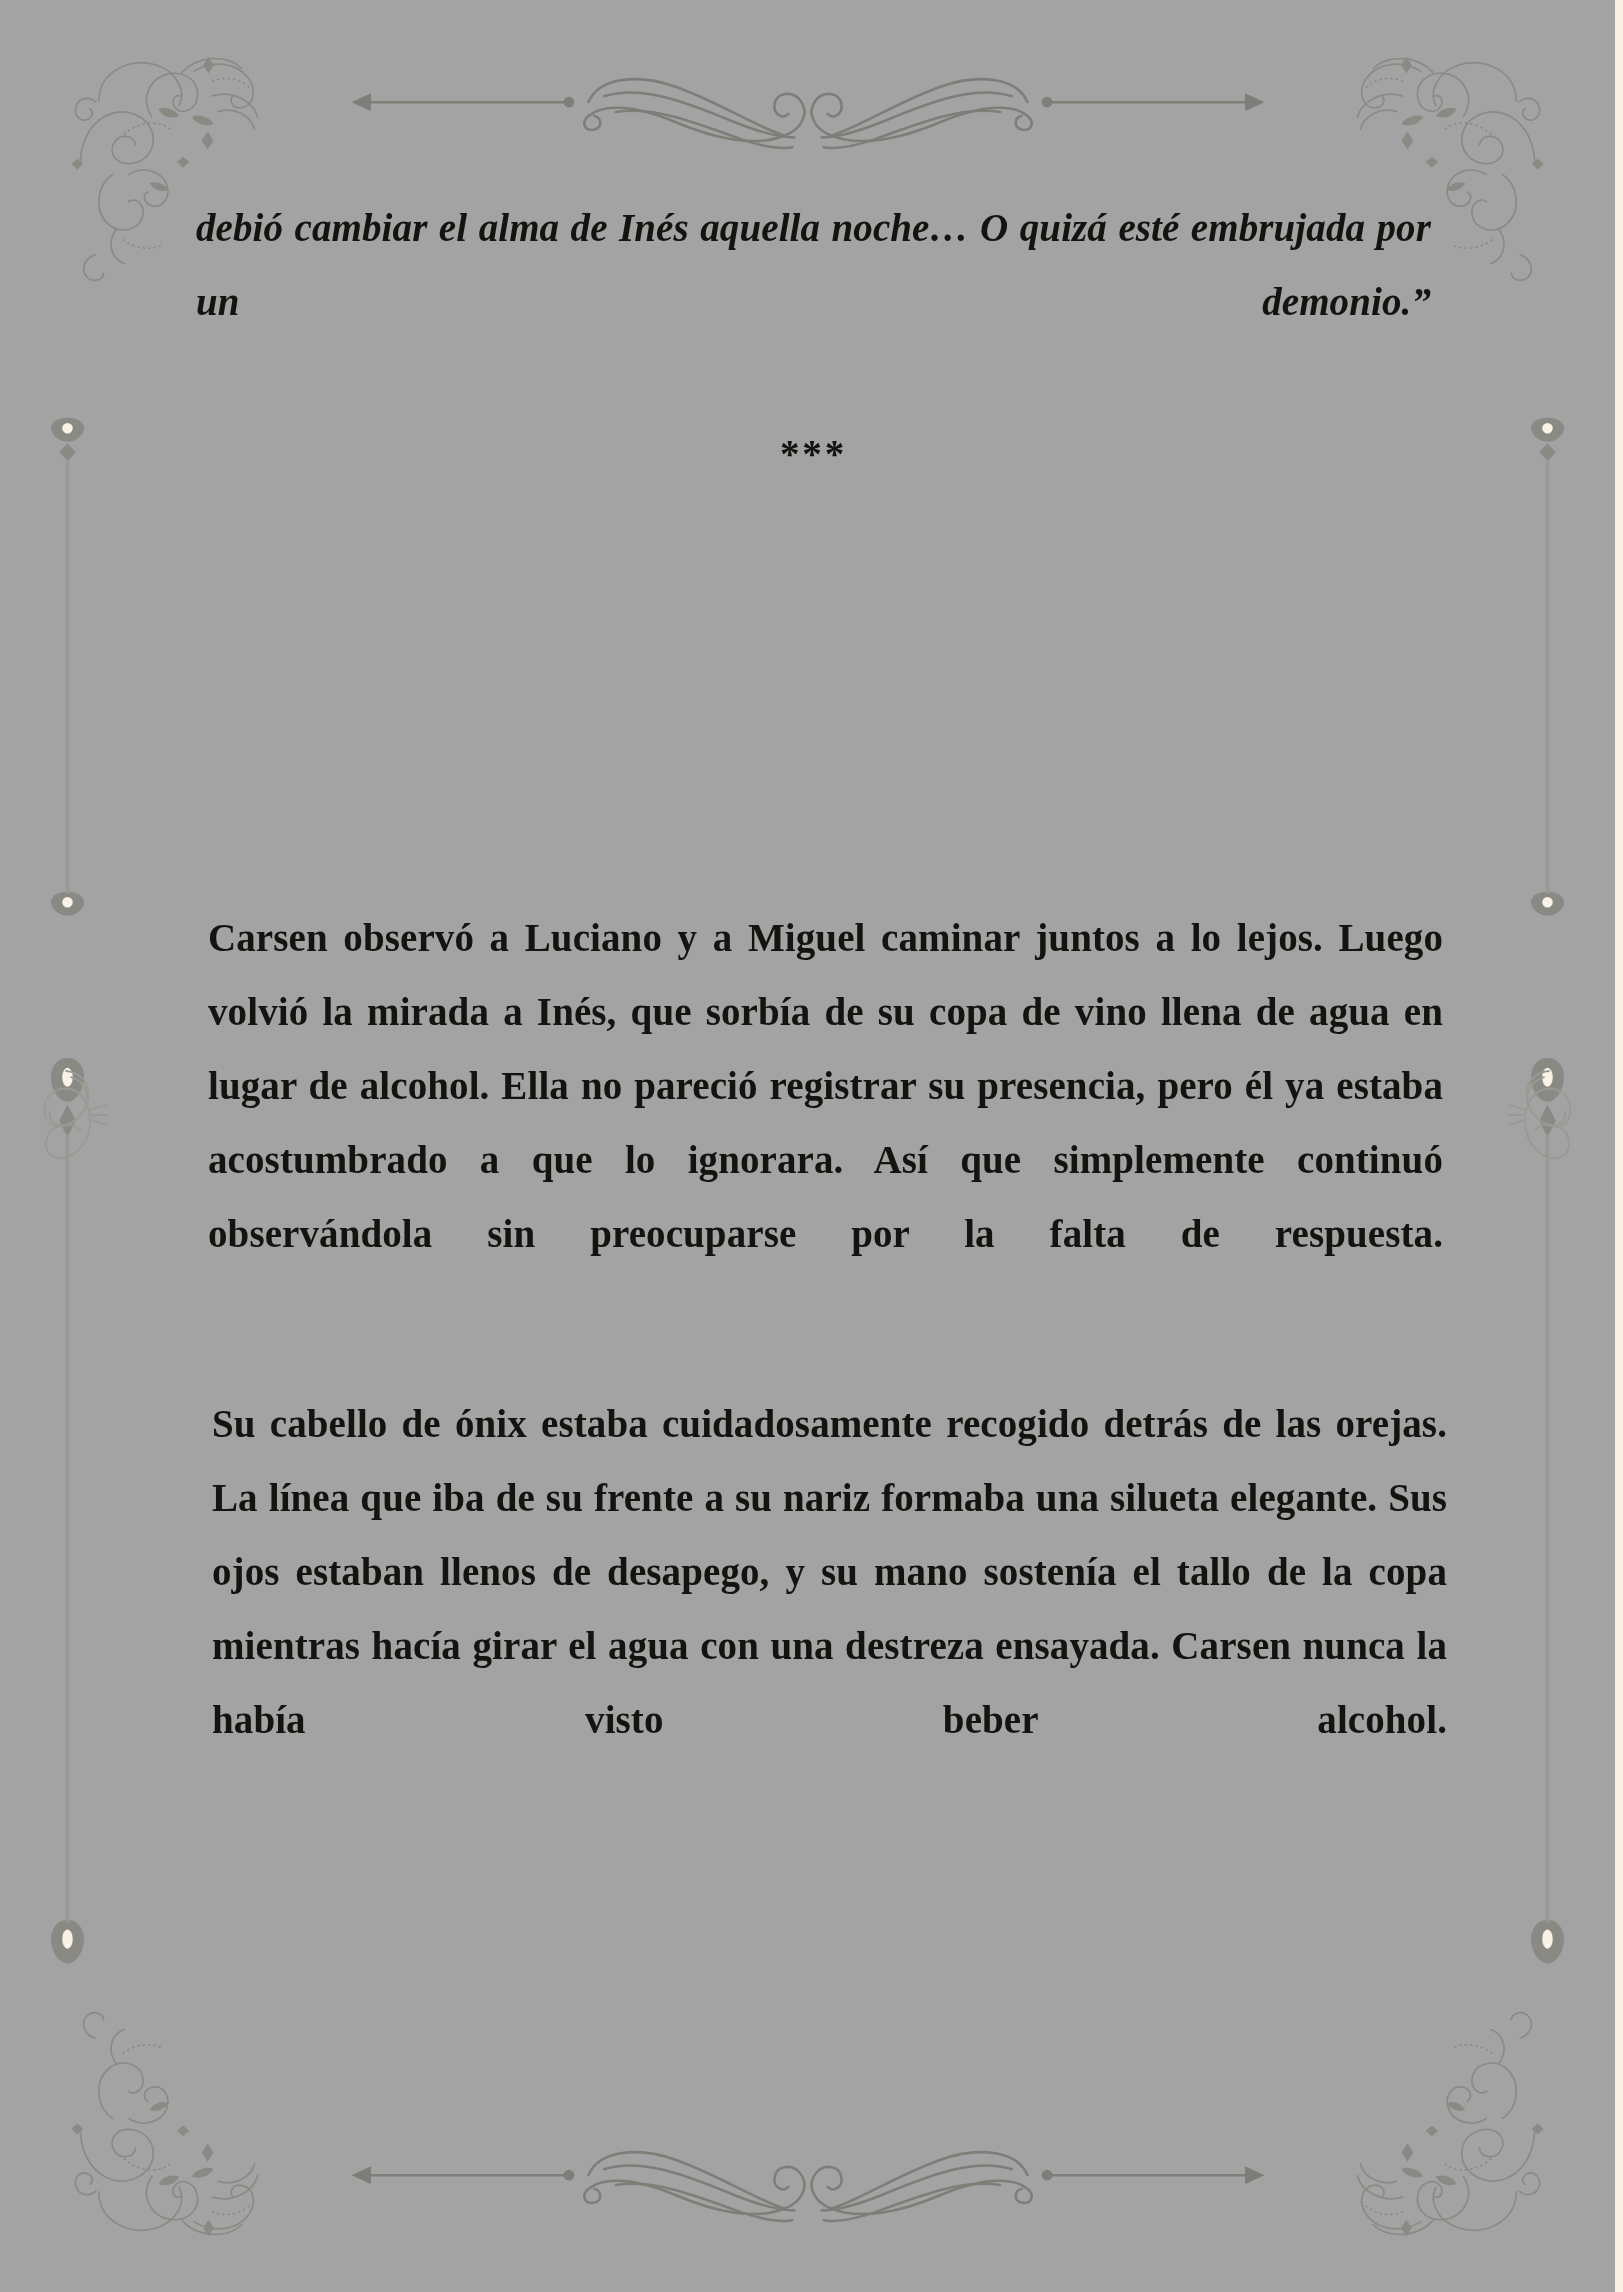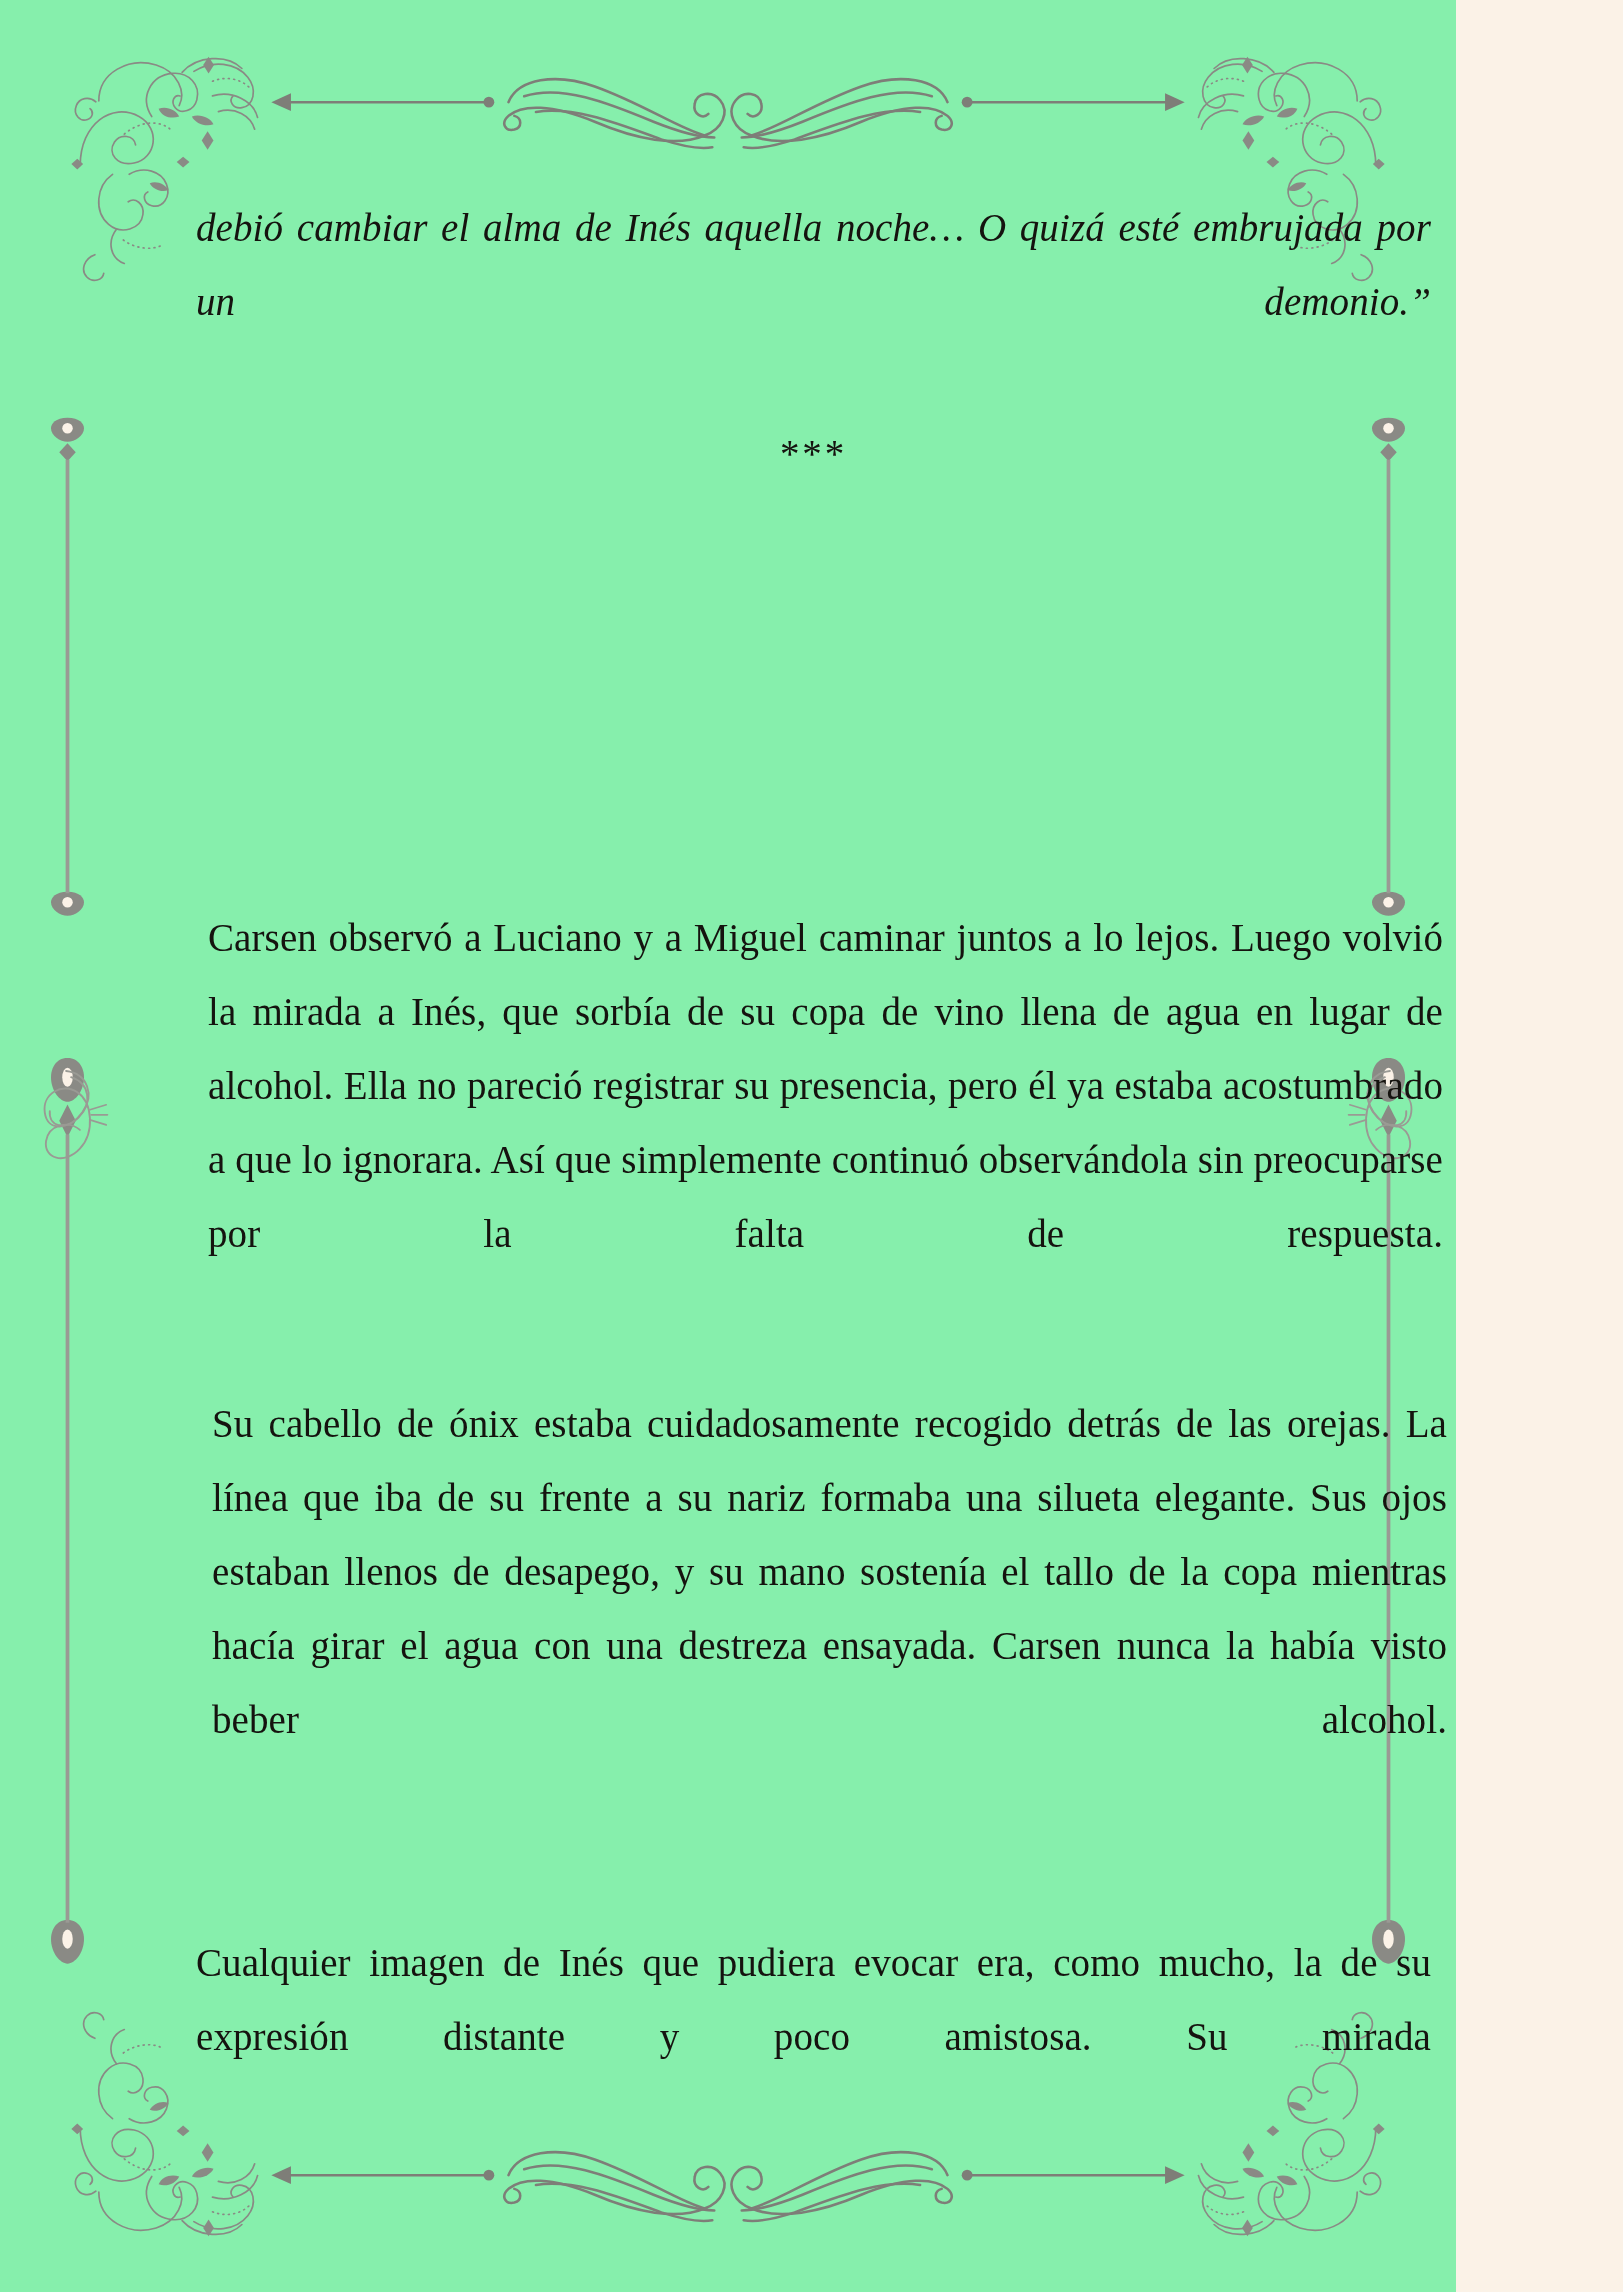--- a/index.html
+++ b/index.html
@@ -9,24 +9,25 @@
   body {
     width: 1623px;
     height: 2293px;
     background: #fbf2e7;
     font-family: "Liberation Serif", serif;
     overflow: hidden;
   }
 
   .page {
     position: relative;
-    width: 1456px;
+    width: 1615px;
     height: 2293px;
-    background: #86efac;
+    background: #a3a3a3;
     box-sizing: border-box;
+    font-weight: bold;
   }
 
   
   .ornaments {
     position: absolute;
     inset: 0;
     pointer-events: none;
   }
   .orn {
     position: absolute;
@@ -296,19 +297,16 @@
 
 
     <div class="body-text para-two">
       <p class="j-all">Carsen observó a Luciano y a Miguel caminar juntos a lo lejos. Luego volvió la mirada a Inés, que sorbía de su copa de vino llena de agua en lugar de alcohol. Ella no pareció registrar su presencia, pero él ya estaba acostumbrado a que lo ignorara. Así que simplemente continuó observándola sin preocuparse por la falta de respuesta.</p>
     </div>
 
     <div class="body-text para-three">
       <p class="j-all">Su cabello de ónix estaba cuidadosamente recogido detrás de las orejas. La línea que iba de su frente a su nariz formaba una silueta elegante. Sus ojos estaban llenos de desapego, y su mano sostenía el tallo de la copa mientras hacía girar el agua con una destreza ensayada. Carsen nunca la había visto beber alcohol.</p>
     </div>
 
-    <div class="body-text para-four">
-      <p class="j-all">Cualquier imagen de Inés que pudiera evocar era, como mucho, la de su expresión distante y poco amistosa. Su mirada</p>
-    </div>
 
   </div>
 </div>
 
 
 </body></html>

